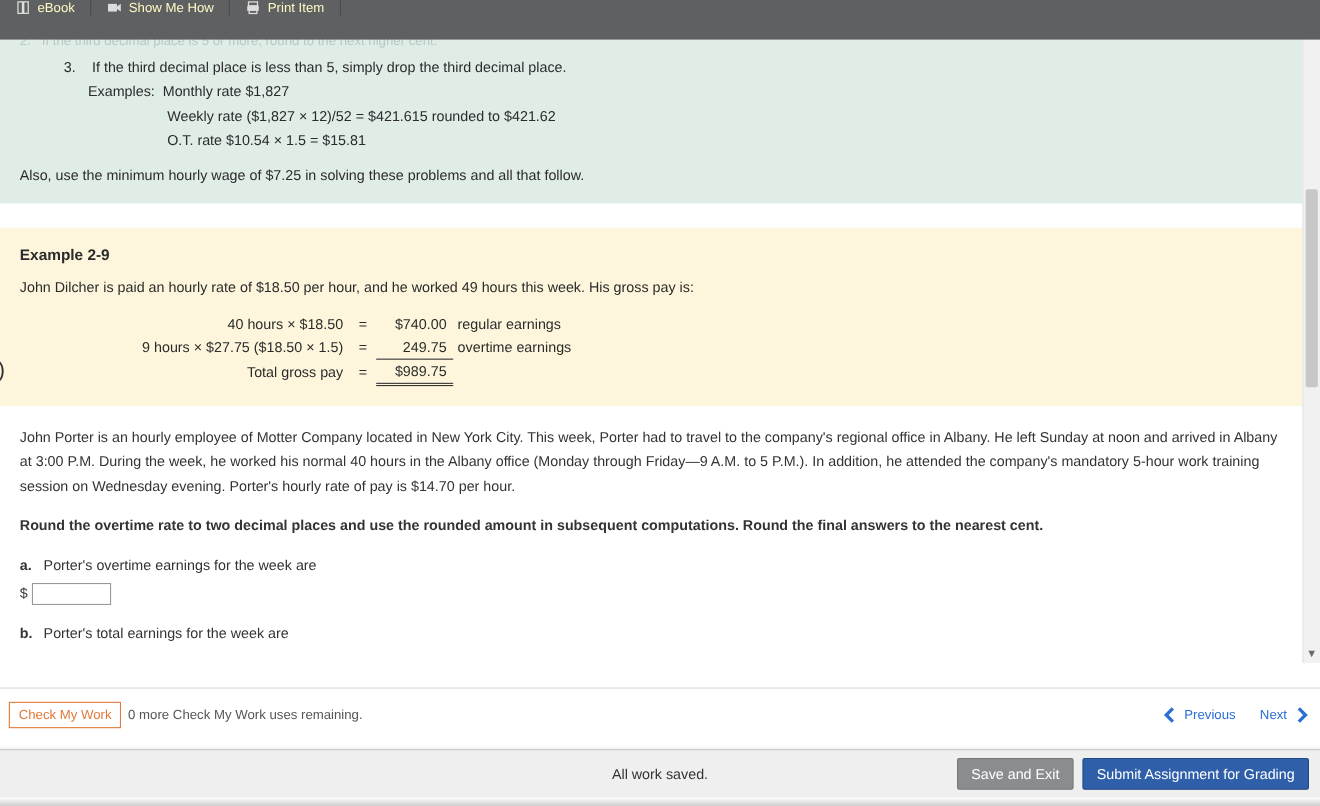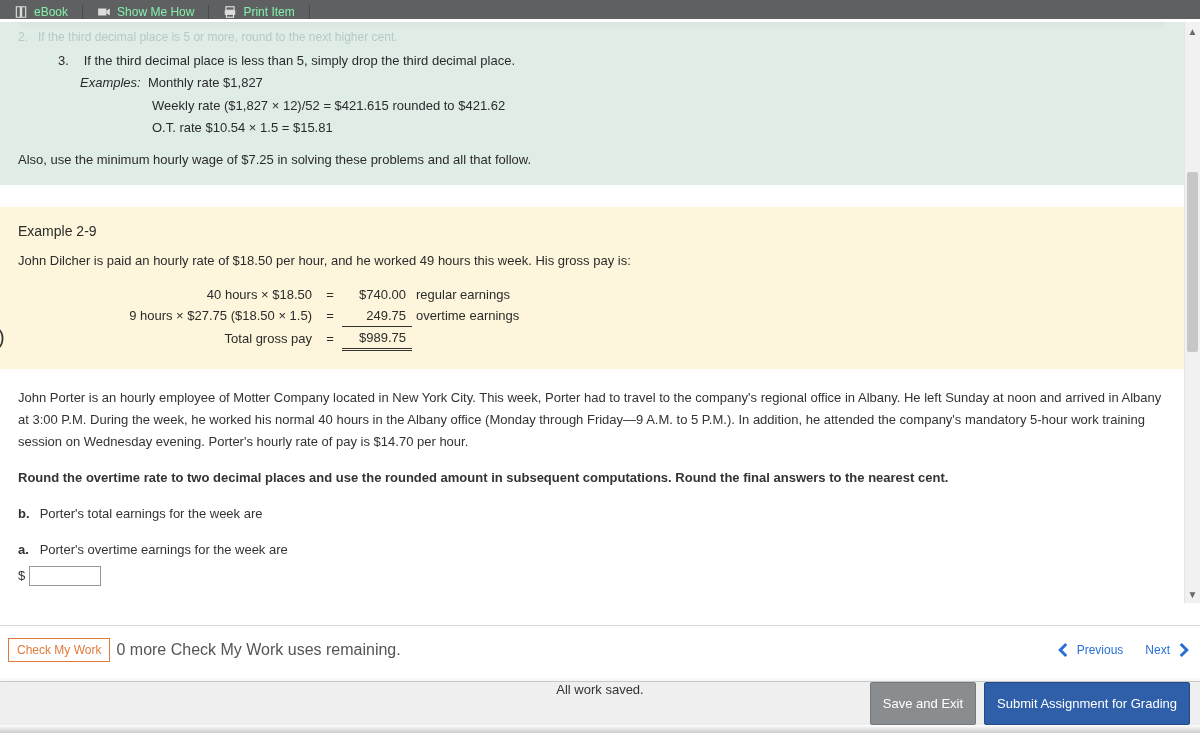--- a/index.html
+++ b/index.html
@@ -1,44 +1,44 @@
 <!DOCTYPE html>
 <html><head>
 <meta charset="utf-8">
 <style>
   * { box-sizing: border-box; }
   html, body { margin:0; padding:0; font-family: Verdana, Arial, sans-serif; font-size:13px; color:#333; background:#fff; height:100%; }
   .page { width:1200px; height:733px; position:relative; overflow:hidden; background:#fff; }
 
   
-  .toolbar { position:absolute; top:0; left:0; right:0; height:19px; background:#5f6062; display:flex; align-items:flex-end; font-size:12px; color:#86efac; z-index:5; }
+  .toolbar { position:absolute; top:0; left:0; right:0; height:36px; background:#5f6062; display:flex; align-items:flex-start; font-size:12px; color:#fef9c3; z-index:5; }
   .toolbar .tbtn { display:flex; align-items:center; padding:0 14px; border-right:1px solid #4a4b4d; cursor:pointer; gap:6px; }
   .toolbar .tbtn svg { width:14px; height:14px; fill:#ddd; }
   .toolbar .tbtn span { white-space:nowrap; }
 
   
   .content-wrap { position:absolute; top:22px; left:0; right:0; bottom:130px; overflow:hidden; }
   .content { position:absolute; top:0; left:0; right:16px; bottom:0; overflow:hidden; padding:0 18px 0 18px; }
   .scrollbar-track { position:absolute; top:0; right:0; width:16px; bottom:0; background:#f1f1f1; border-left:1px solid #e4e4e4; }
   .scroll-up, .scroll-down { position:absolute; left:0; right:0; height:18px; display:flex; align-items:center; justify-content:center; color:#6b6b6b; font-size:10px; cursor:pointer; }
   .scroll-up { top:0; } .scroll-down { bottom:0; }
   .scroll-thumb { position:absolute; left:2px; right:2px; top:150px; height:180px; background:#c7c7c7; border-radius:2px; }
 
   
   .greenbox { background:#dfede6; padding:8px 18px 14px 18px; margin:0 -18px 22px -18px; font-size:13px; line-height:1.7; color:#2b2b2b; }
   .greenbox .cutoff { color:#9aa; font-size:12px; opacity:.55; position:relative; top:-3px; }
   .greenbox .cutoff::after { content:""; position:absolute; left:0; right:0; top:-10px; height:12px; background:linear-gradient(#5f6062,#5f606200); opacity:.15; pointer-events:none; }
   .greenbox .num { display:inline-block; width:22px; }
-  .greenbox .exlabel { font-style:italic; }
+  .greenbox .exlabel { }
   .greenbox .indent { padding-left:112px; }
   .greenbox .indent-small { padding-left:40px; }
 
   
   .examplebox { background:#fdf6dc; padding:16px 18px 18px 18px; margin:0 -18px 18px -18px; color:#2b2b2b; }
-  .examplebox h3 { margin:0 0 12px 0; font-size:14px; font-weight:normal; }
+  .examplebox h3 { margin:0 0 12px 0; font-size:14px; font-weight:bold; }
   .examplebox p { margin:0 0 12px 0; line-height:1.6; }
   .calc { display:table; margin-left:60px; }
   .calc-row { display:table-row; }
   .calc-row > div { display:table-cell; padding:3px 6px; vertical-align:middle; }
   .calc-row .lhs { text-align:right; min-width:240px; }
   .calc-row .eq { text-align:center; width:24px; }
   .calc-row .val { text-align:right; width:70px; }
   .calc-row .lab { text-align:left; padding-left:4px; }
   .rule-bottom-dbl { border-bottom:3px double #333; }
 
@@ -48,27 +48,27 @@
   .problem .bold { font-weight:bold; }
   .qrow { margin:4px 0 14px 0; }
   .qrow .ql { font-weight:bold; display:inline-block; width:18px; }
   .ansline { margin-top:4px; }
   .ansline .dollar { display:inline-block; }
   .ansline input { width:72px; height:20px; border:1px solid #999; font-size:13px; padding:1px 3px; }
 
   
   .footer1 { position:absolute; left:0; right:0; bottom:60px; height:48px; border-top:1px solid #d8d8d8; display:flex; align-items:center; padding:0 8px; background:#fff; z-index:4; }
   .checkbtn { border:1px solid #e07a3a; color:#e07a3a; background:#fff; font-size:12px; padding:4px 8px; cursor:pointer; }
-  .checkrem { font-size:16px; color:#555; margin-left:6px; }
+  .checkrem { font-size:12px; color:#555; margin-left:6px; }
   .navbtns { margin-left:auto; display:flex; gap:22px; align-items:center; color:#2a6fd6; font-size:12px; }
   .navbtns .nb { display:flex; align-items:center; gap:4px; cursor:pointer; }
   .navbtns svg { width:18px; height:18px; fill:#2a6fd6; }
 
   
-  .footer2 { position:absolute; left:0; right:0; bottom:8px; height:44px; background:#efefef; border-top:1px solid #c9c9c9; display:flex; padding:0 10px; z-index:4; box-shadow:0 -2px 3px rgba(0,0,0,.05); }
+  .footer2 { position:absolute; left:0; right:0; bottom:8px; height:44px; background:#efefef; border-top:1px solid #c9c9c9; display:flex; align-items:center; padding:0 10px; z-index:4; box-shadow:0 -2px 3px rgba(0,0,0,.05); }
   .footer2 .saved { position:absolute; left:50%; transform:translateX(-50%); font-size:13px; color:#333; }
   .footer2 .right { margin-left:auto; display:flex; gap:8px;border-radius:13px; }
   .btn-gray { background:#8a8d8f; color:#fff; border:1px solid #76797b; padding:6px 12px; font-size:13px; cursor:pointer; border-radius:2px; }
   .btn-blue { background:#2f5fa8; color:#fff; border:1px solid #244a85; padding:6px 12px; font-size:13px; cursor:pointer; border-radius:2px; }
 
   
   .pageshadow { position:absolute; left:0; right:0; bottom:0; height:8px; background:linear-gradient(#0000,#0003); }
 
   
   .lparen { position:absolute; left:-2px; top:326px; font-size:20px; color:#333; }
@@ -146,32 +146,32 @@
             <div class="lab"></div>
           </div>
         </div>
       </div>
 
       <div class="problem">
         <p>John Porter is an hourly employee of Motter Company located in New York City. This week, Porter had to travel to the company's regional office in Albany. He left Sunday at noon and arrived in Albany at 3:00 P.M. During the week, he worked his normal 40 hours in the Albany office (Monday through Friday—9 A.M. to 5 P.M.). In addition, he attended the company's mandatory 5-hour work training session on Wednesday evening. Porter's hourly rate of pay is $14.70 per hour.</p>
         <p class="bold">Round the overtime rate to two decimal places and use the rounded amount in subsequent computations. Round the final answers to the nearest cent.</p>
 
         <div class="qrow">
-          <span class="ql">b.</span>
-          <span>Porter's total earnings for the week are</span>
-          
-        </div>
-
-        <div class="qrow">
           <span class="ql">a.</span>
           <span>Porter's overtime earnings for the week are</span>
           <div class="ansline">
             <span class="dollar">$</span>
             <input type="text" value="" style="">
           </div>
+        </div>
+
+        <div class="qrow">
+          <span class="ql">b.</span>
+          <span>Porter's total earnings for the week are</span>
+          
         </div>
       </div>
 
     </div>
 
     <div class="scrollbar-track">
       <div class="scroll-up">▲</div>
       <div class="scroll-thumb"></div>
       <div class="scroll-down">▼</div>
     </div>

